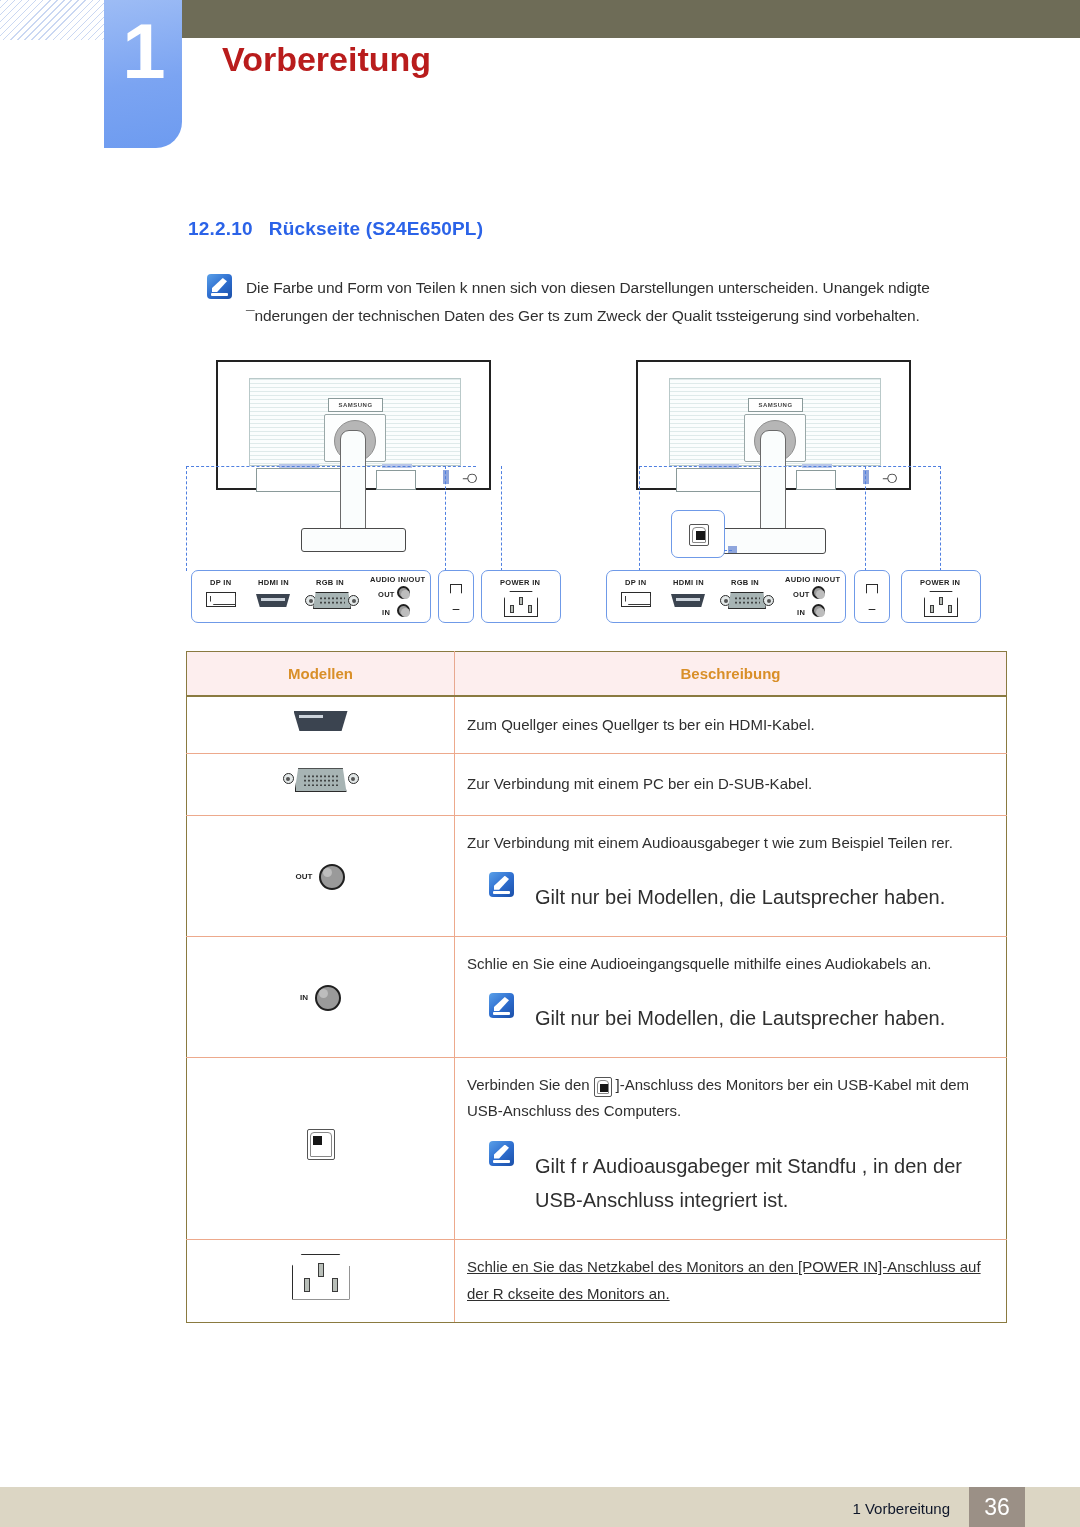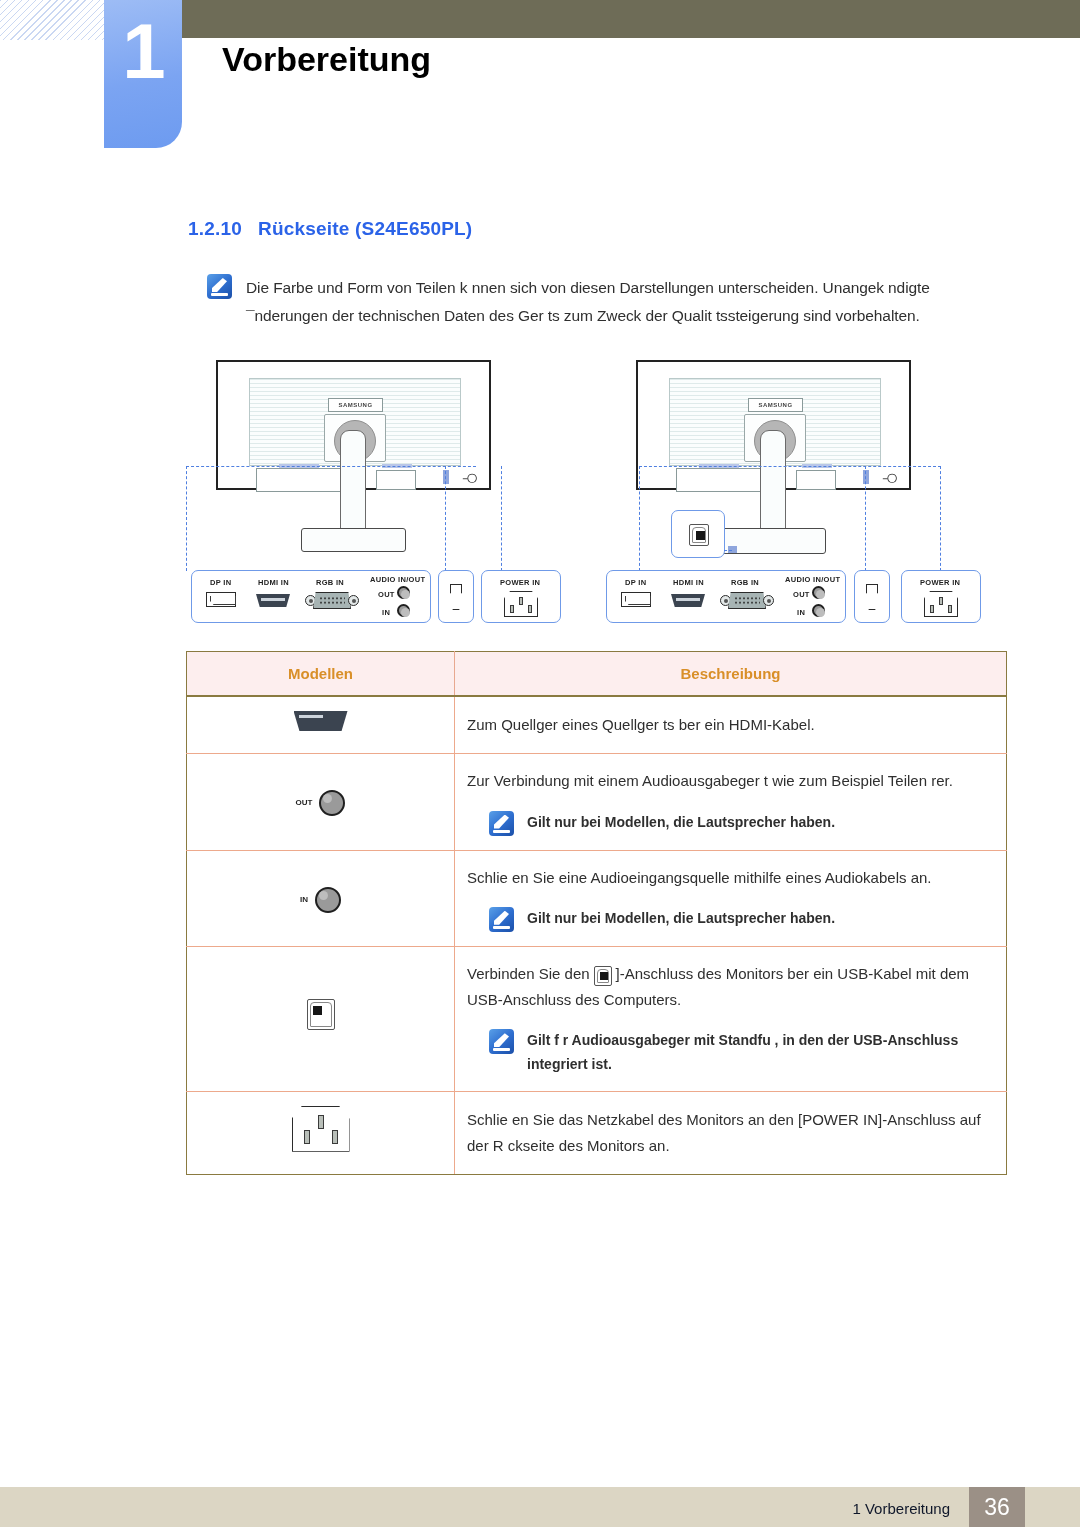--- a/index.html
+++ b/index.html
@@ -28,21 +28,21 @@
     background: linear-gradient(170deg, #9dbcf5 0%, #7ba4f2 55%, #6d9bf0 100%);
     border-bottom-right-radius: 26px;
     display: flex; align-items: flex-start; justify-content: center;
   }
   .chapter-num {
     color: #ffffff; font-size: 78px; font-weight: bold;
     line-height: 1; margin-top: 12px; letter-spacing: -2px;
   }
   .chapter-title {
     position: absolute; left: 222px; top: 40px;
-    color: #000000; font-size: 34px; font-weight: bold;
+    color: #b91c1c; font-size: 34px; font-weight: bold;
   }
 
   
   .sec-title {
     position: absolute; left: 188px; top: 218px;
     color: #2b63e8; font-size: 19px; font-weight: bold;
     letter-spacing: .2px;
   }
   .sec-title .num { margin-right: 16px; }
 
@@ -227,30 +227,30 @@
     border: 1px solid #e8a88f;
     border-bottom: 2px solid #8a7a40;
   }
   .tbl th.h1 { border-left: 1px solid #8a7a40; border-top: 1px solid #8a7a40; }
   .tbl th.h2 { border-right: 1px solid #8a7a40; border-top: 1px solid #8a7a40; }
   .tbl td {
     border: 1px solid #eda98c; vertical-align: middle;
     padding: 14px 12px; font-size: 15px; color: #2f2f2f; line-height: 1.75;
   }
   .tbl td.icon-cell { text-align: center; padding: 14px 0; }
-  .tbl tr:last-child td { border-bottom: 1.5px solid #8a7a40; }
+  .tbl tr:last-child td { border-bottom: 1.5px solid #8a7a40; text-decoration: underline; }
   .tbl td:first-child { border-left: 1.5px solid #8a7a40; }
   .tbl td:last-child  { border-right: 1.5px solid #8a7a40; }
   .icon-wrap { display: inline-flex; align-items: center; justify-content: center; gap: 7px; }
   .icon-wrap .tag { font-size: 8px; font-weight: bold; color: #1f1f1f; }
   .cell-note {
     display: flex; gap: 13px; align-items: flex-start; margin-top: 16px;
     padding-left: 22px;
   }
-  .cell-note p { margin: 0; font-size: 14px; line-height: 1.7; color: #2f2f2f; font-weight: bold; }
+  .cell-note p { margin: 8px; font-size: 20px; line-height: 1.7; color: #2f2f2f; }
   .inline-usb {
     display: inline-flex; vertical-align: -7px; margin: 0 4px;
   }
   .inline-usb .g-usbb { width: 18px; height: 20px; }
   .inline-usb .g-usbb::after { left: 5px; top: 5.5px; width: 8px; height: 8px; }
 
   
   .footer-bar {
     position: absolute; left: 0; bottom: 0; width: 1080px; height: 40px;
     background: #dcd6c4;
@@ -269,21 +269,21 @@
 <body>
 
 <div class="hatch"></div>
 <div class="olive-bar"></div>
 <div class="chapter-tab">
   <span class="chapter-num">1</span>
 </div>
 <div class="chapter-title">Vorbereitung</div>
 
 <div class="sec-title">
-  <span class="num">1.2.10</span><span>Rückseite (S24E650PL)</span>
+  <span class="num">12.2.10</span><span>Rückseite (S24E650PL)</span>
 </div>
 
 <div class="top-note">
   <span class="note-icon"></span>
   <p>Die Farbe und Form von Teilen k nnen sich von diesen Darstellungen unterscheiden. Unangek ndigte ¯nderungen der technischen Daten des Ger ts zum Zweck der Qualit tssteigerung sind vorbehalten.</p>
 </div>
 
 <div class="diagrams">
 
   <div class="diagram left">
@@ -453,20 +453,35 @@
             <span class="g-hdmi" style="width:54px;height:20px;"></span>
           </span>
       </td>
       <td>
         <span>Zum Quellger eines Quellger ts ber ein HDMI-Kabel.</span>
       </td>
     </tr>
     <tr>
       <td class="icon-cell">
         <span class="icon-wrap">
+          <span class="g-vga" style="width:76px;height:24px;">
+            <span class="ear l" style="top:5px;"></span>
+            <span class="shell" style="left:12px;width:52px;height:24px;"></span>
+            <span class="pins" style="left:20px;top:6px;width:36px;height:12px;"></span>
+            <span class="ear r" style="top:5px;"></span>
+          </span>
+        </span>
+      </td>
+      <td>
+        <span>Zur Verbindung mit einem PC ber ein D-SUB-Kabel.</span>
+      </td>
+    </tr>
+    <tr>
+      <td class="icon-cell">
+        <span class="icon-wrap">
           <span class="tag">OUT</span>
           <span class="g-jack" style="width:26px;height:26px;"></span>
         </span>
       </td>
       <td>
         <span>Zur Verbindung mit einem Audioausgabeger t wie zum Beispiel Teilen rer.</span>
         <span class="cell-note">
           <span class="note-icon"></span>
           <p>Gilt nur bei Modellen, die Lautsprecher haben.</p>
         </span>

